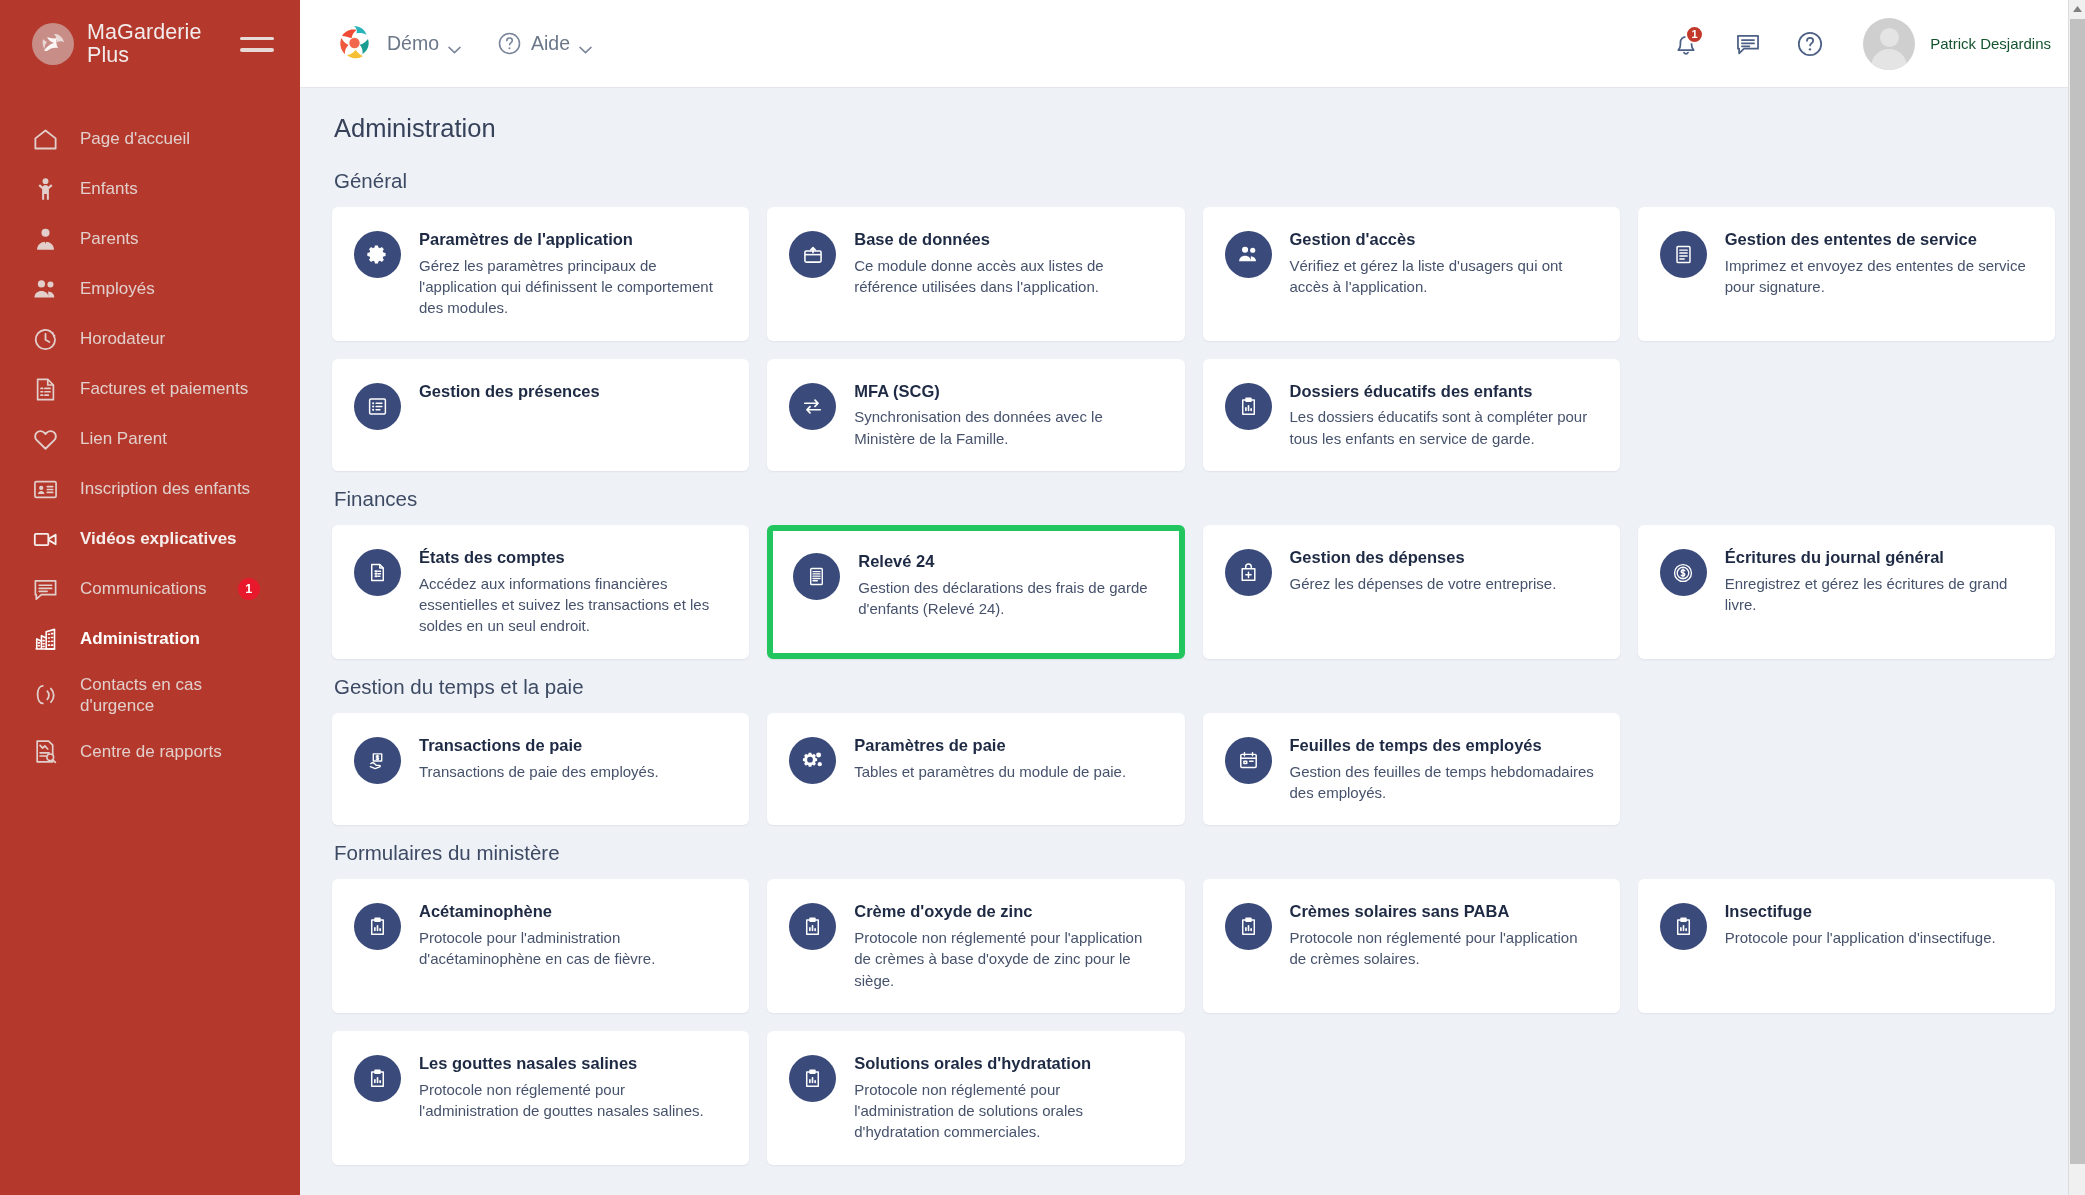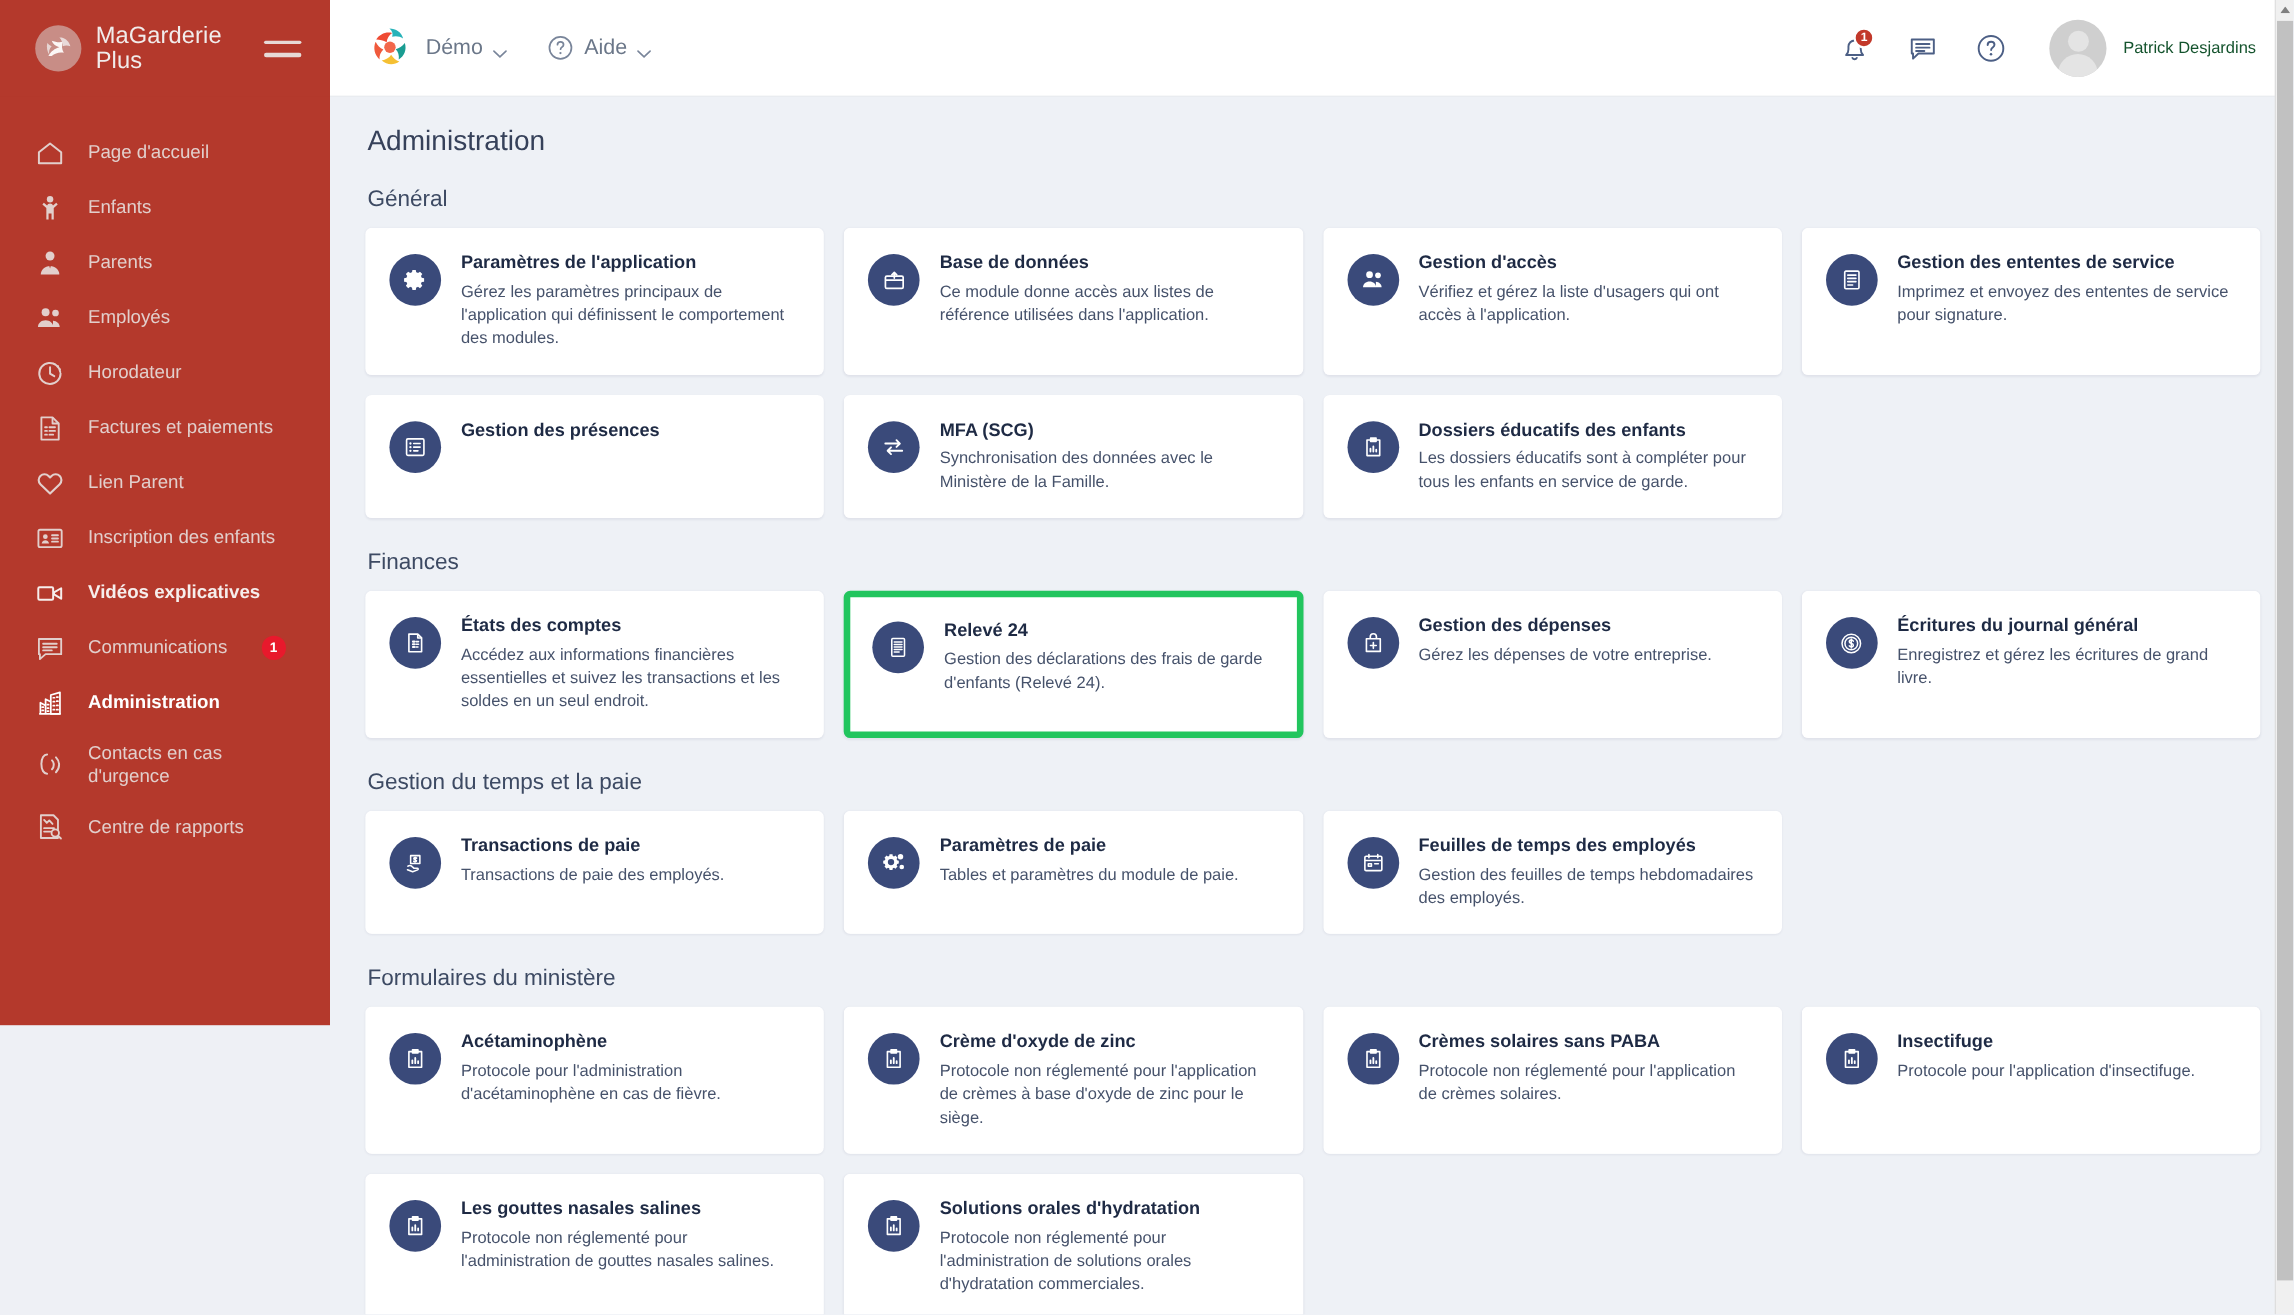--- a/index.html
+++ b/index.html
@@ -6,21 +6,21 @@
   html, body {
     width: 2085px; height: 1195px;
     overflow: hidden;
     font-family: "Liberation Sans", sans-serif;
     background: #eef0f5;
   }
   body { display: flex; }
 
   
   .sidebar {
-    width: 300px; min-width: 300px; height: 932px;
+    width: 300px; min-width: 300px; height: 1195px;
     background: #b4392c;
     display: flex; flex-direction: column;
     position: relative; z-index: 5;
   }
   .sidebar-brandbar {
     height: 88px; min-height: 88px;
     display: flex; align-items: center;
     padding: 0 26px 0 30px;
     justify-content: space-between;
     background: #b4392c;
@@ -101,21 +101,21 @@
      border-radius: 18px 18px 0 0; background: #e4e4e4; left: 8px; top: 31px; }
   .user-name { color: #14532d; font-size: 15px; }
 
   
   .content {
     flex: 1; overflow: hidden; background: #eef1f6;
     padding: 26px 30px 0 32px;
   }
   .page-title { font-size: 25.5px; color: #36415a; font-weight: 400; margin: 0 0 26px 2px; }
   .section-title { font-size: 20.5px; color: #3d4a63; font-weight: 400; margin: 0 0 14px 2px; }
-  .section { margin-bottom: 28px; }
+  .section { margin-bottom: 16px; }
 
   .grid { display: grid; grid-template-columns: repeat(4, 1fr); gap: 18px; }
 
   .card {
     background: #fff; border-radius: 6px;
     padding: 20px 20px 20px 20px;
     display: flex; gap: 18px; align-items: flex-start;
     min-height: 112px; cursor: pointer;
     box-shadow: 0 1px 2px rgba(36,48,80,.07);
     border: 2px solid transparent;

